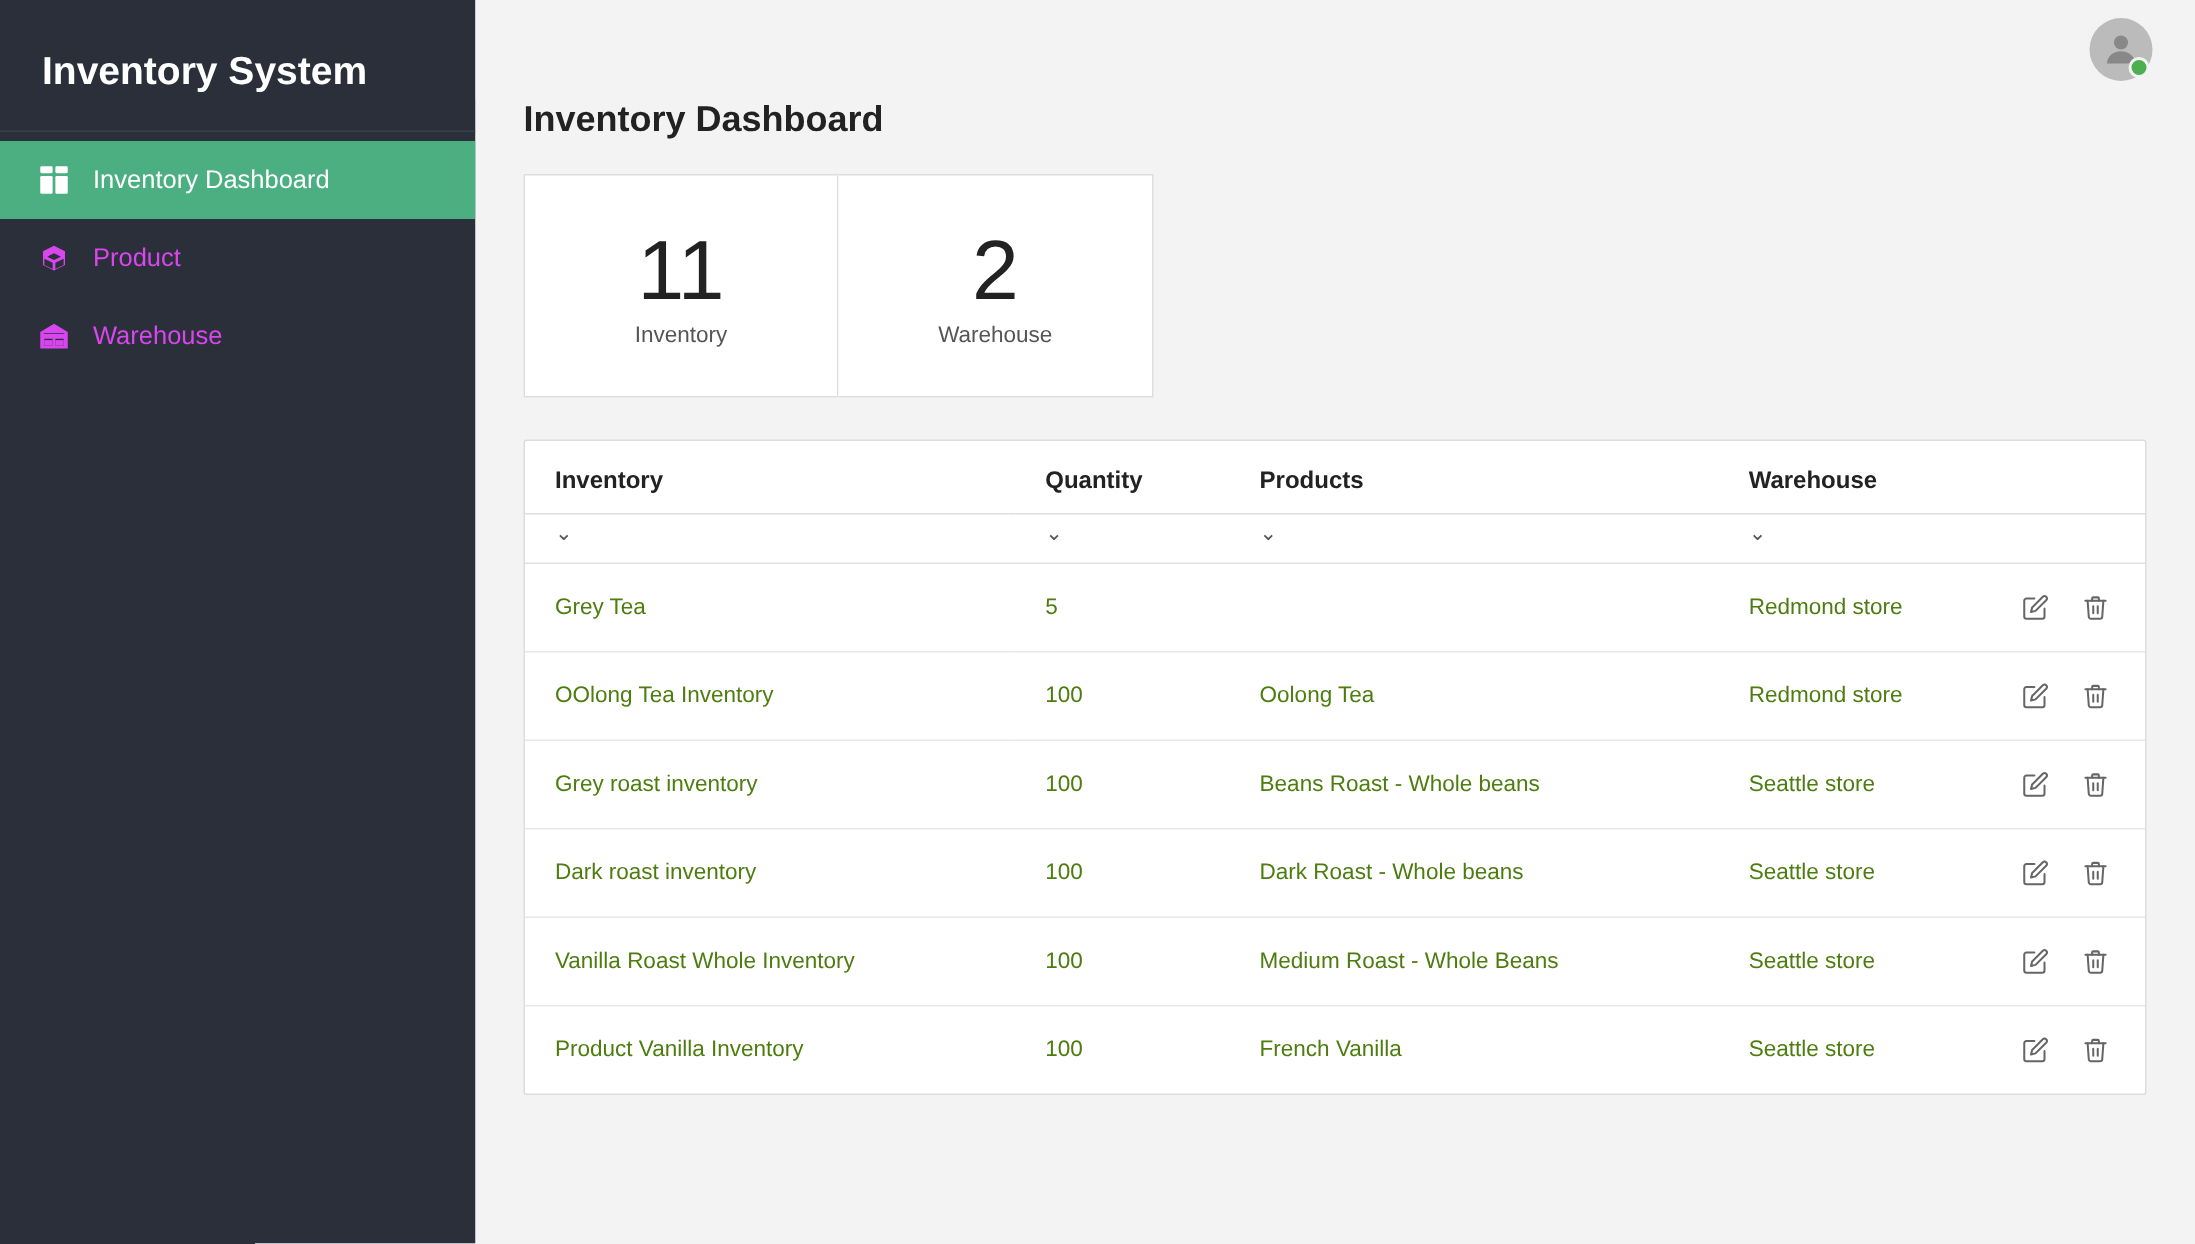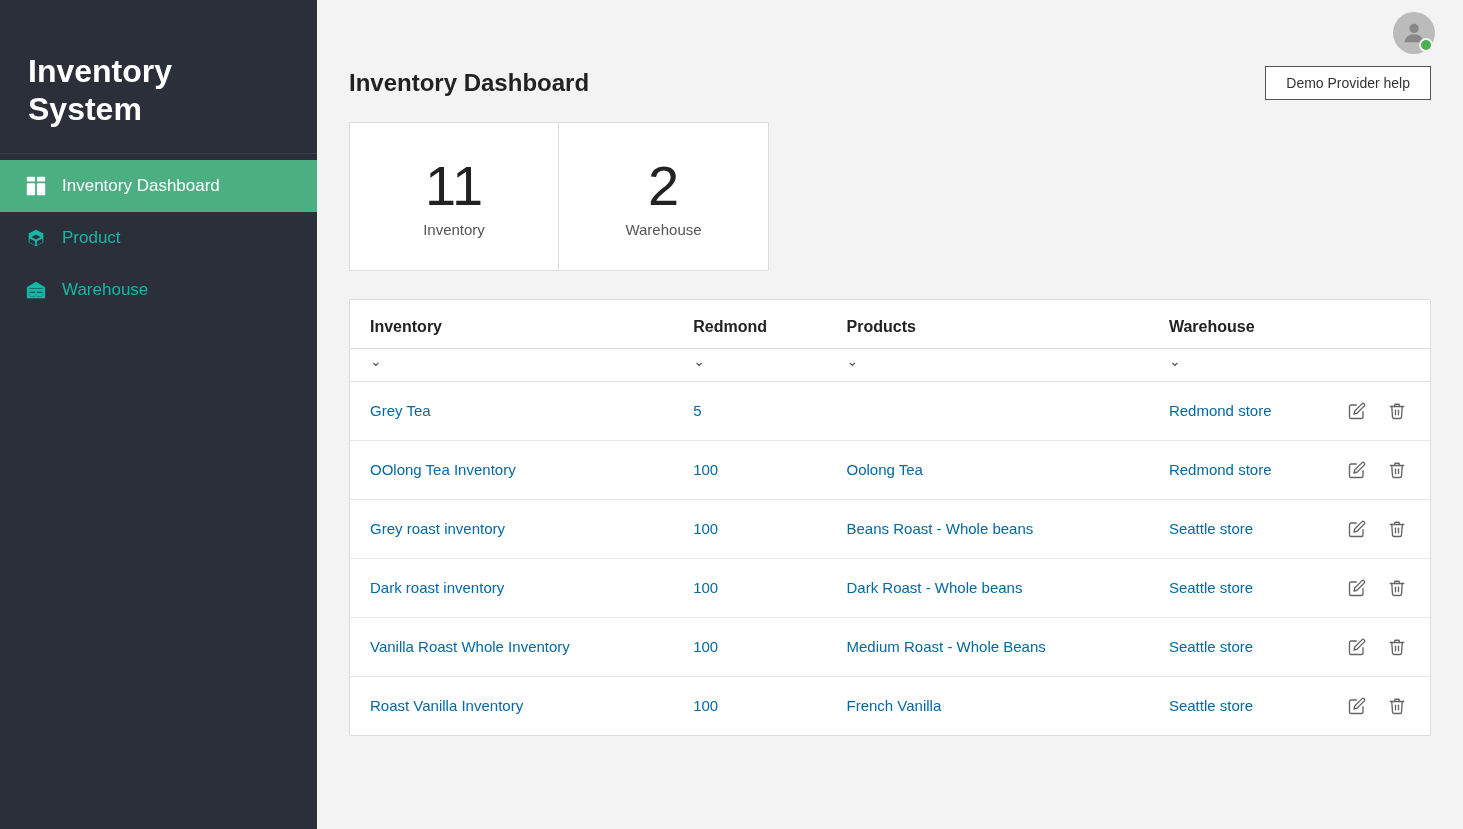--- a/index.html
+++ b/index.html
@@ -9,36 +9,36 @@
     .sidebar {
       width: 317px;
       min-width: 317px;
       background: #2b2f3a;
       color: #fff;
       display: flex;
       flex-direction: column;
       height: 100vh;
     }
     .sidebar-title {
-      padding: 52px 28px 24px 28px;
-      font-size: 32px;
+      padding: 32px 28px 24px 28px;
+      font-size: 26px;
       font-weight: 700;
       color: #fff;
       border-bottom: 1px solid #3a3f4d;
       line-height: 1.2;
     }
     .sidebar-nav { display: flex; flex-direction: column; padding-top: 6px; }
     .sidebar-item {
       display: flex;
       align-items: center;
       gap: 14px;
       padding: 14px 24px;
       font-size: 17px;
       font-weight: 500;
-      color: #14b8a6;
+      color: #d946ef;
       cursor: pointer;
       transition: background 0.15s;
     }
     .sidebar-item.active {
       background: #4caf82;
       color: #fff;
     }
     .sidebar-item .icon {
       width: 24px;
       height: 24px;
@@ -177,21 +177,21 @@
       gap: 4px;
       padding: 0;
     }
     tbody tr {
       border-bottom: 1px solid #e8e8e8;
     }
     tbody tr:last-child { border-bottom: none; }
     tbody td {
       padding: 18px 20px;
       font-size: 15px;
-      color: #0369a1;
+      color: #4d7c0f;
       vertical-align: middle;
     }
     .action-cell {
       display: flex;
       gap: 14px;
       align-items: center;
       justify-content: flex-end;
     }
     .action-btn {
       background: none;
@@ -260,21 +260,20 @@
         <circle cx="12" cy="8" r="4"></circle>
         <path d="M4 20c0-4 3.6-7 8-7s8 3 8 7"></path>
       </svg>
     </div>
   </div>
 
   <div class="content">
 
     <div class="page-header">
       <h1 class="page-title">Inventory Dashboard</h1>
-      <button class="demo-help-btn">Demo Provider help</button>
     </div>
 
     <div class="stats-row">
       <div class="stat-card">
         <div class="stat-number">11</div>
         <div class="stat-label">Inventory</div>
       </div>
       <div class="stat-card">
         <div class="stat-number">2</div>
         <div class="stat-label">Warehouse</div>
@@ -282,21 +281,21 @@
     </div>
 
     <div class="table-container">
       <table>
         <thead>
           <tr>
             <th>
               <span>Inventory</span>
             </th>
             <th>
-              <span>Redmond</span>
+              <span>Quantity</span>
             </th>
             <th>
               <span>Products</span>
             </th>
             <th>
               <span>Warehouse</span>
             </th>
           </tr>
           <tr class="filter-row">
             <td>
@@ -442,21 +441,21 @@
                       <path d="M19 6l-1 14a2 2 0 0 1-2 2H8a2 2 0 0 1-2-2L5 6"></path>
                       <path d="M10 11v6"></path>
                       <path d="M14 11v6"></path>
                       <path d="M9 6V4a1 1 0 0 1 1-1h4a1 1 0 0 1 1 1v2"></path>
                     </svg>
                   </button>
                 </div>
               </td>
             </tr>
             <tr>
-              <td>Roast Vanilla Inventory</td>
+              <td>Product Vanilla Inventory</td>
               <td>100</td>
               <td>French Vanilla</td>
               <td style="display: flex; align-items: center; justify-content: space-between;">
                 <span>Seattle store</span>
                 <div class="action-cell">
                   <button class="action-btn">
                     <svg width="18" height="18" viewBox="0 0 24 24" fill="none" stroke="currentColor" stroke-width="1.8" stroke-linecap="round" stroke-linejoin="round">
                       <path d="M11 4H4a2 2 0 0 0-2 2v14a2 2 0 0 0 2 2h14a2 2 0 0 0 2-2v-7"></path>
                       <path d="M18.5 2.5a2.121 2.121 0 0 1 3 3L12 15l-4 1 1-4 9.5-9.5z"></path>
                     </svg>

